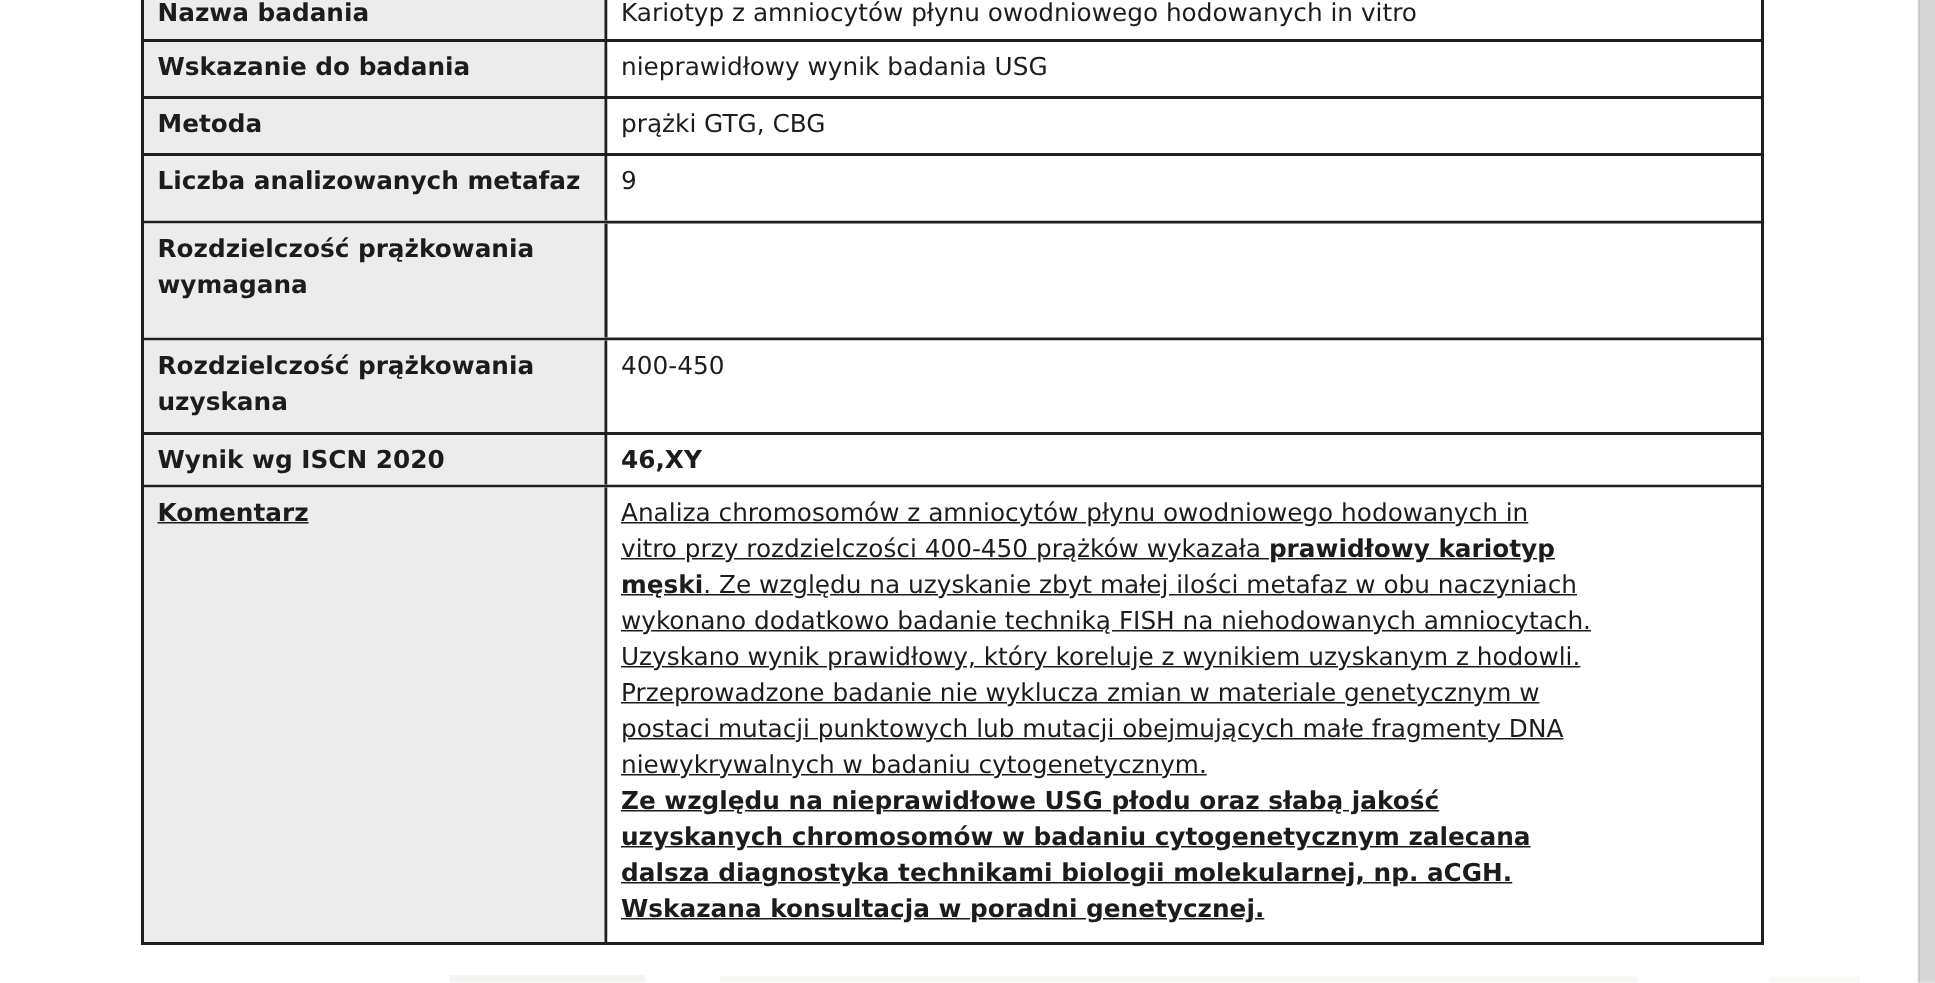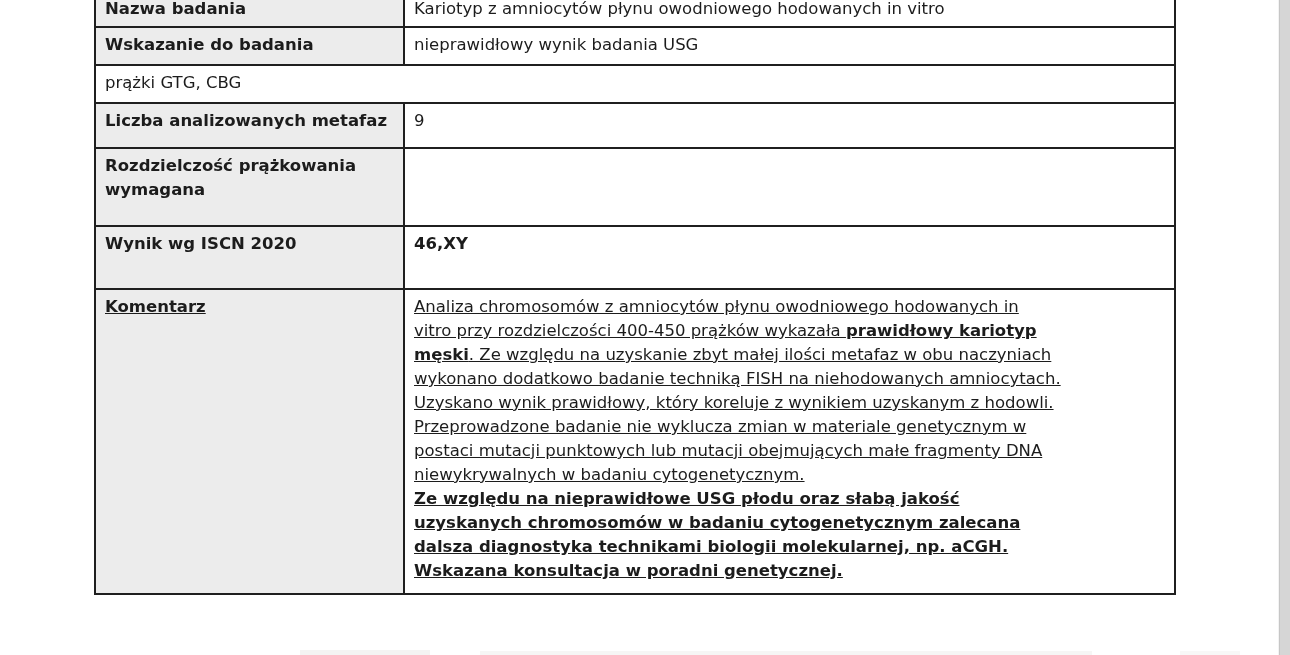--- a/index.html
+++ b/index.html
@@ -81,32 +81,37 @@
       <div class="label-cell">Nazwa badania</div>
       <div class="value-cell">Kariotyp z amniocytów płynu owodniowego hodowanych in vitro</div>
     </div>
 
     <div class="trow">
       <div class="label-cell">Wskazanie do badania</div>
       <div class="value-cell">nieprawidłowy wynik badania USG</div>
     </div>
 
     <div class="trow">
+      <div class="label-cell">Metoda</div>
       <div class="value-cell">prążki GTG, CBG</div>
     </div>
 
     <div class="trow">
       <div class="label-cell">Liczba analizowanych metafaz</div>
       <div class="value-cell">9</div>
     </div>
 
     <div class="trow">
       <div class="label-cell">Rozdzielczość prążkowania wymagana</div>
     </div>
 
+    <div class="trow">
+      <div class="label-cell">Rozdzielczość prążkowania uzyskana</div>
+      <div class="value-cell">400-450</div>
+    </div>
 
     <div class="trow">
       <div class="label-cell">Wynik wg ISCN 2020</div>
       <div class="value-cell bold">46,XY</div>
     </div>
   <div class="trow" id="comment-row">
     <div class="label-cell">Komentarz</div>
     <div class="value-cell">
         <div class="cline"><span>Analiza chromosomów z amniocytów płynu owodniowego hodowanych in</span></div>
         <div class="cline"><span>vitro przy rozdzielczości 400-450 prążków wykazała </span><span class="b">prawidłowy kariotyp</span></div>

